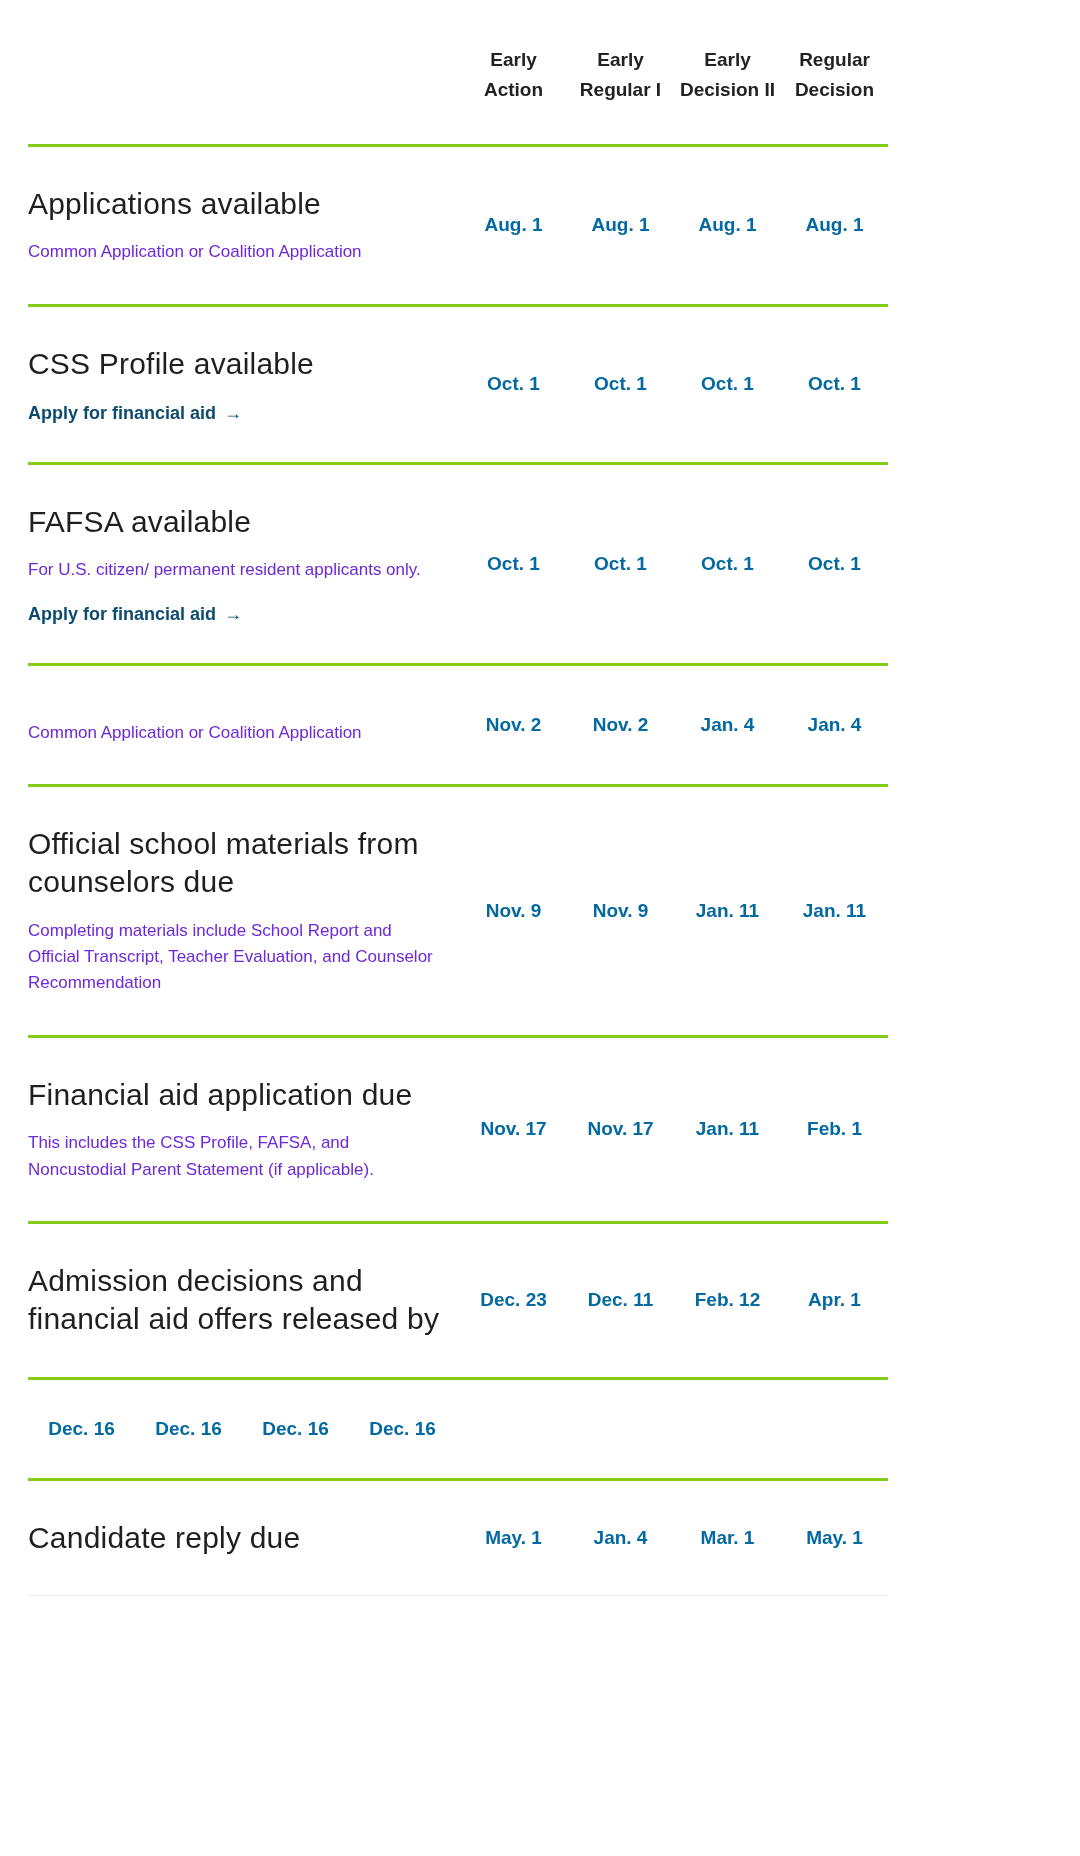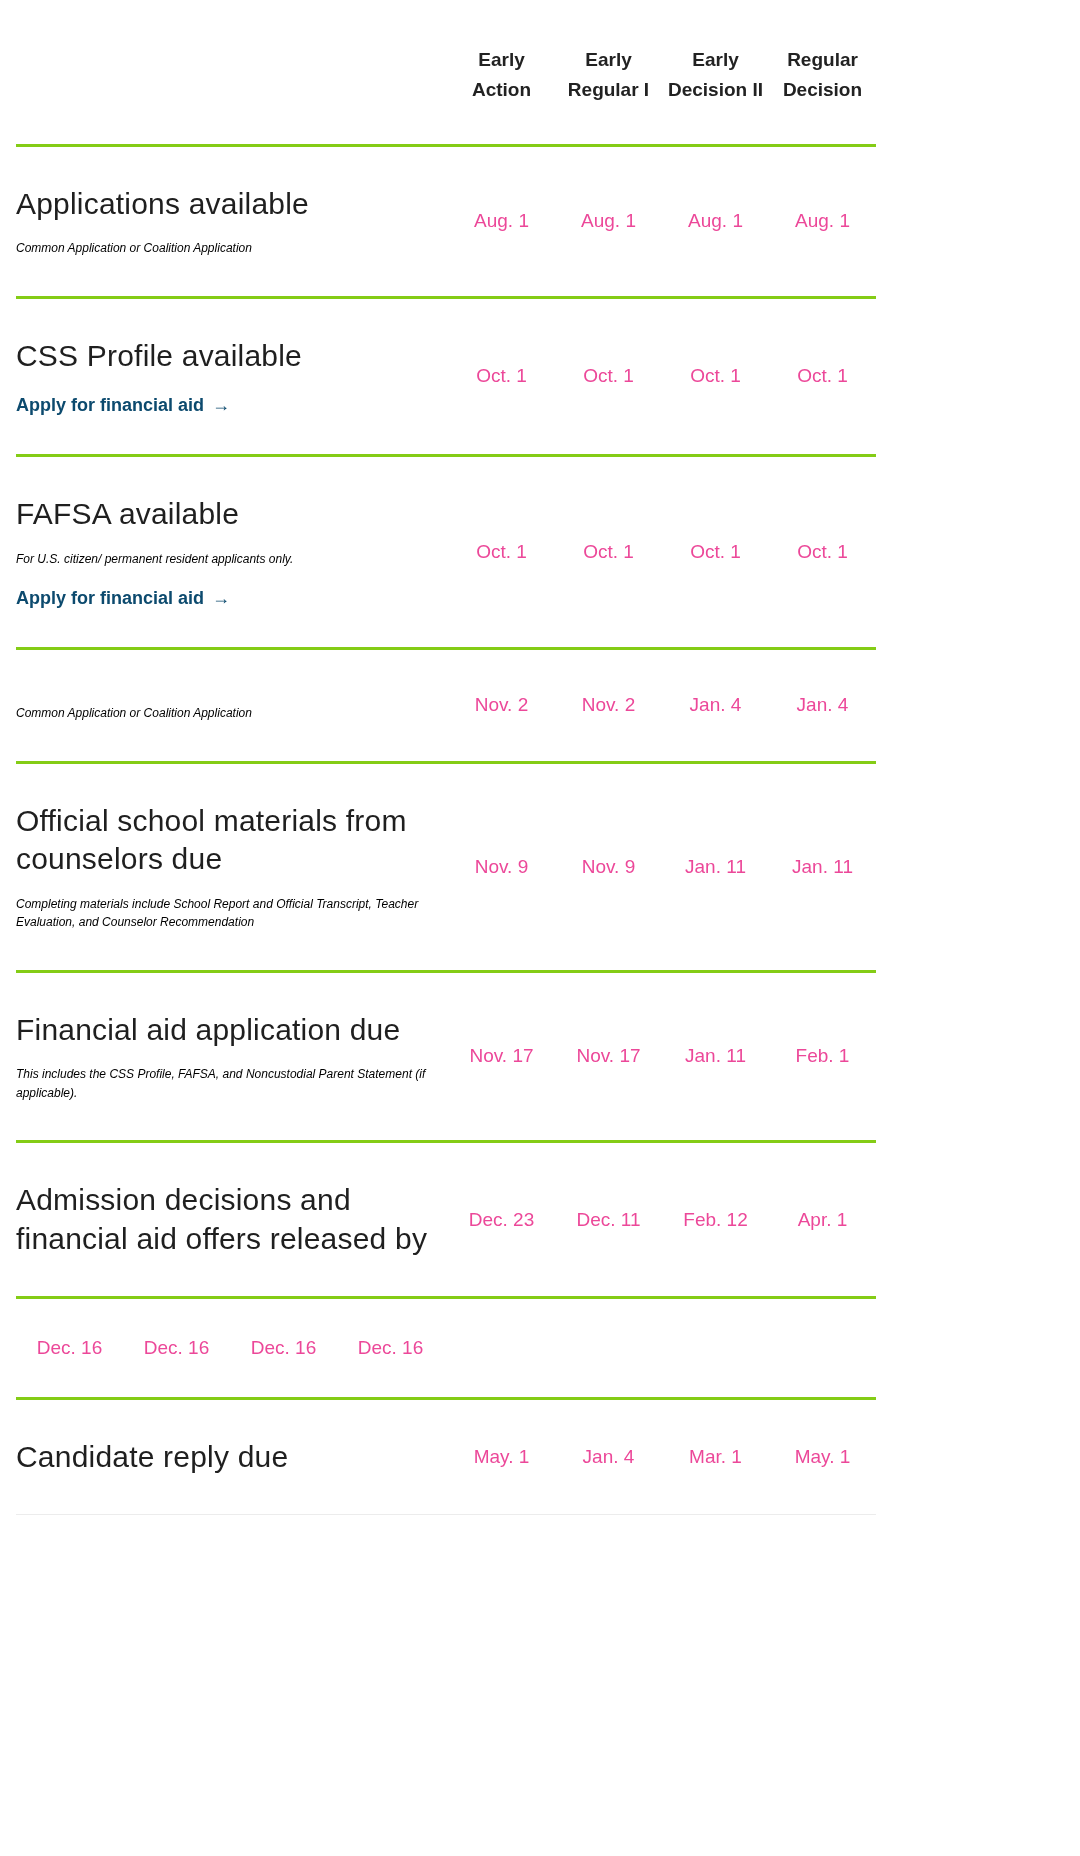--- a/index.html
+++ b/index.html
@@ -5,21 +5,21 @@
   * { margin: 0; padding: 0; box-sizing: border-box; }
   html, body {
     background: #ffffff;
     font-family: "Liberation Sans", "DejaVu Sans", sans-serif;
     color: #1f1f1f;
   }
   body { width: 1080px; min-height: 1856px; }
 
   .timeline {
     width: 860px;
-    margin-left: 16px;
+    margin-left: 28px;
   }
 
   
   .head-row {
     display: flex;
     align-items: flex-start;
     padding: 45px 0 38px 0;
   }
   .head-spacer { flex: 0 0 432px; }
   .head-cell {
@@ -45,45 +45,44 @@
 
   .row-title {
     font-size: 30px;
     font-weight: 300;
     line-height: 1.28;
     color: #1f1f1f;
     letter-spacing: 0.2px;
   }
   .row-note {
     margin-top: 16px;
-    font-style: italic;
-    font-size: 12px;
+    font-size: 17px;
     line-height: 1.55;
-    color: #000000;
+    color: #6d28d9;
   }
   .row-link {
     display: inline-block;
     margin-top: 20px;
     text-decoration: none;
     font-weight: bold;
     font-size: 18px;
     color: #0c4a6e;
   }
   .row-link .arrow {
     display: inline-block;
     margin-left: 8px;
     font-weight: normal;
   }
 
   .date-cell {
     flex: 0 0 107px;
     text-align: center;
-    font-weight: normal;
+    font-weight: bold;
     font-size: 19px;
-    color: #ec4899;
+    color: #0369a1;
     white-space: nowrap;
   }
 </style>
 </head>
 <body>
 
 <div class="timeline">
 
   <div class="head-row">
     <div class="head-spacer"></div>

